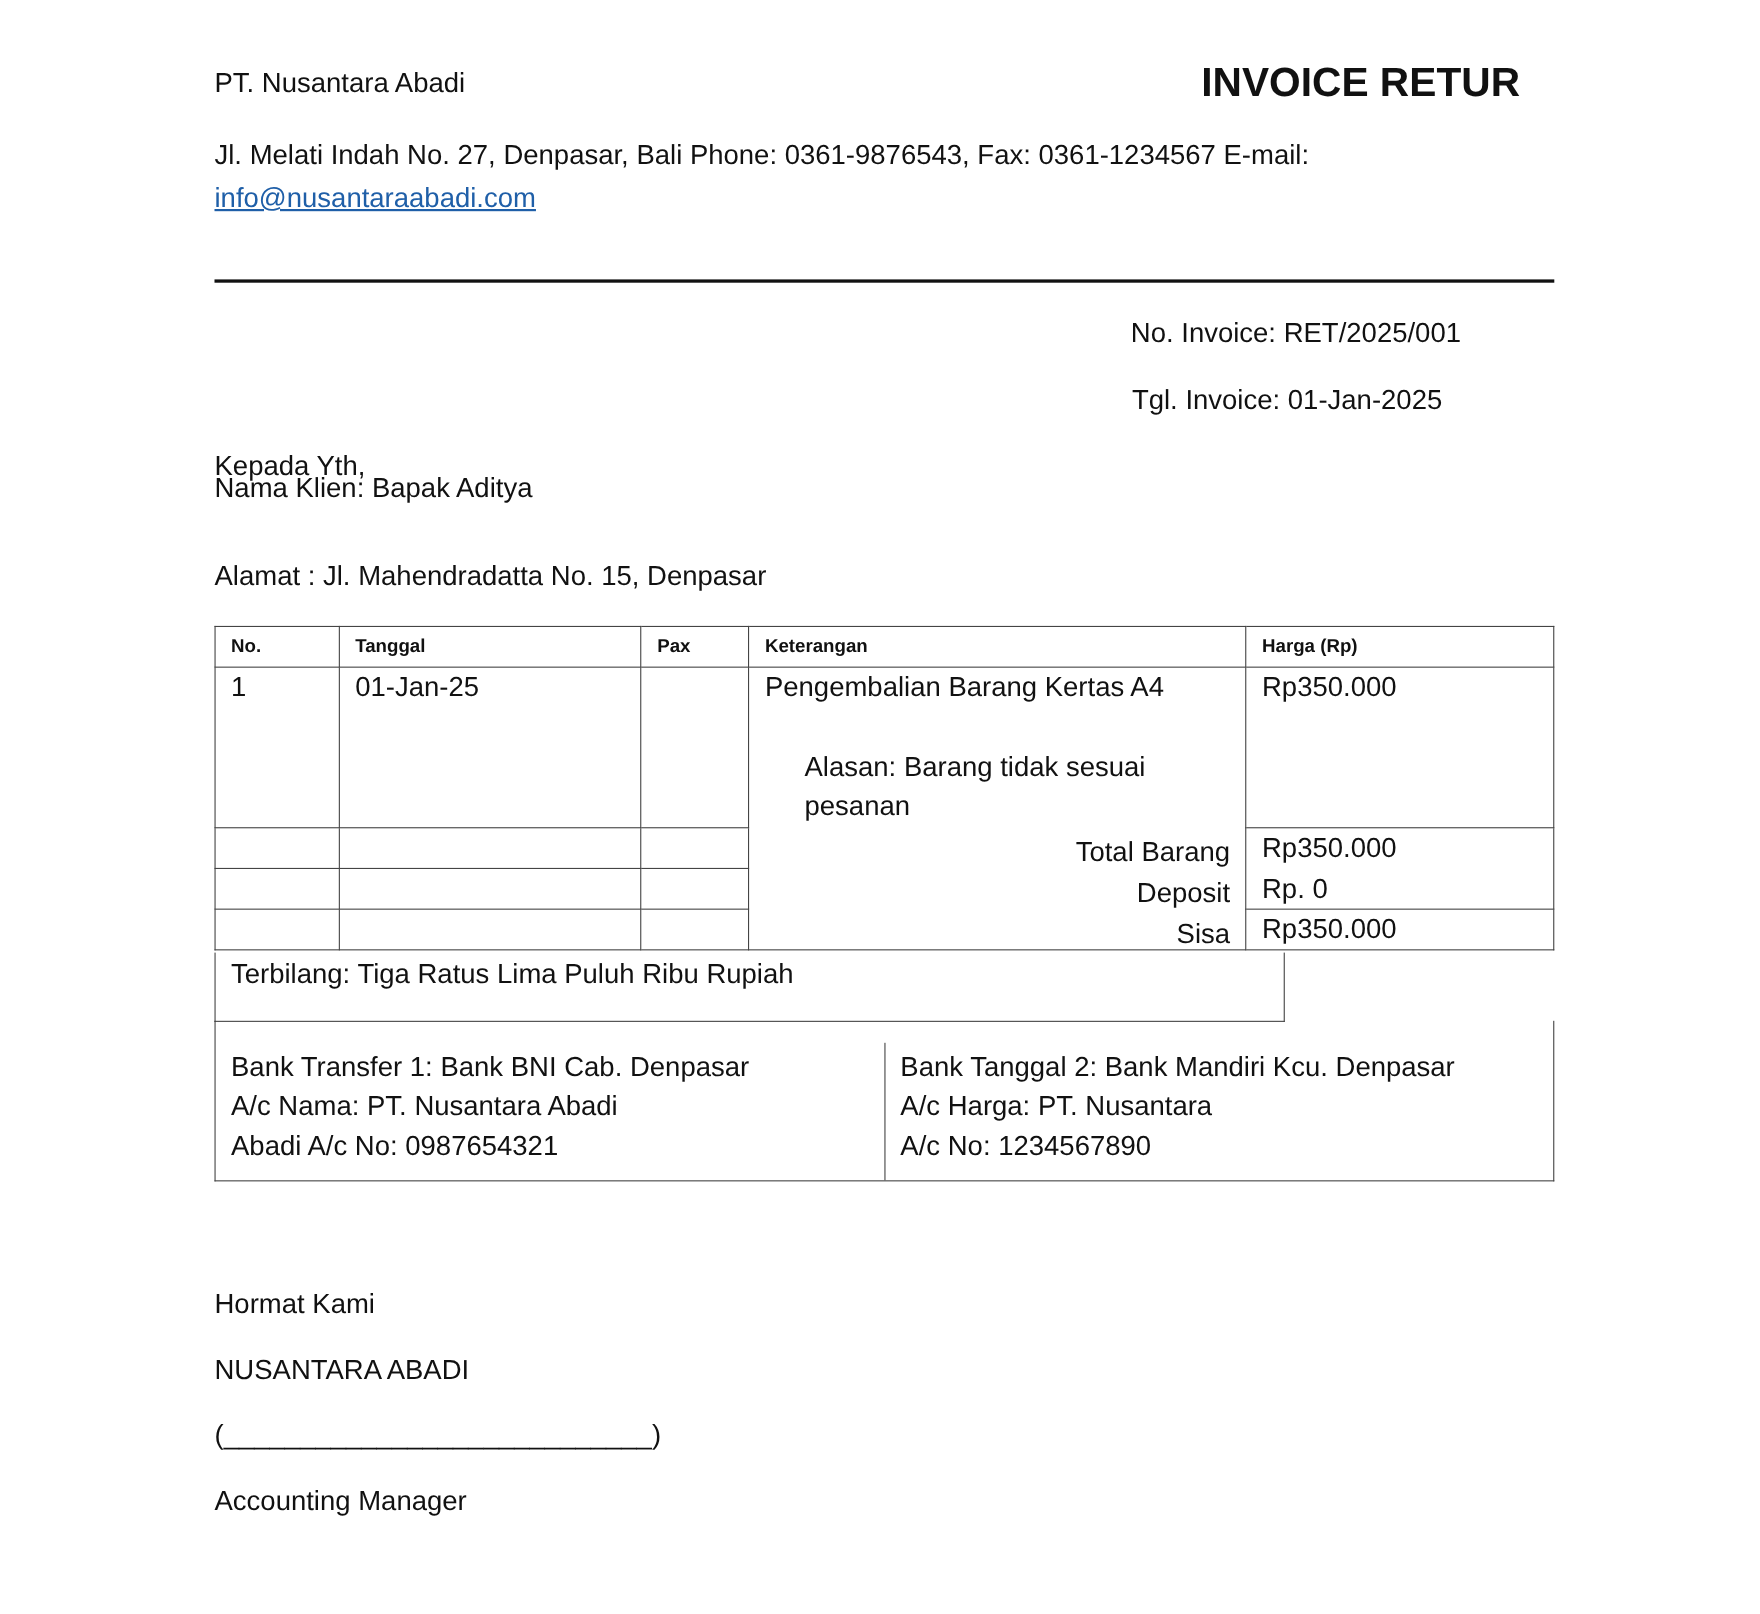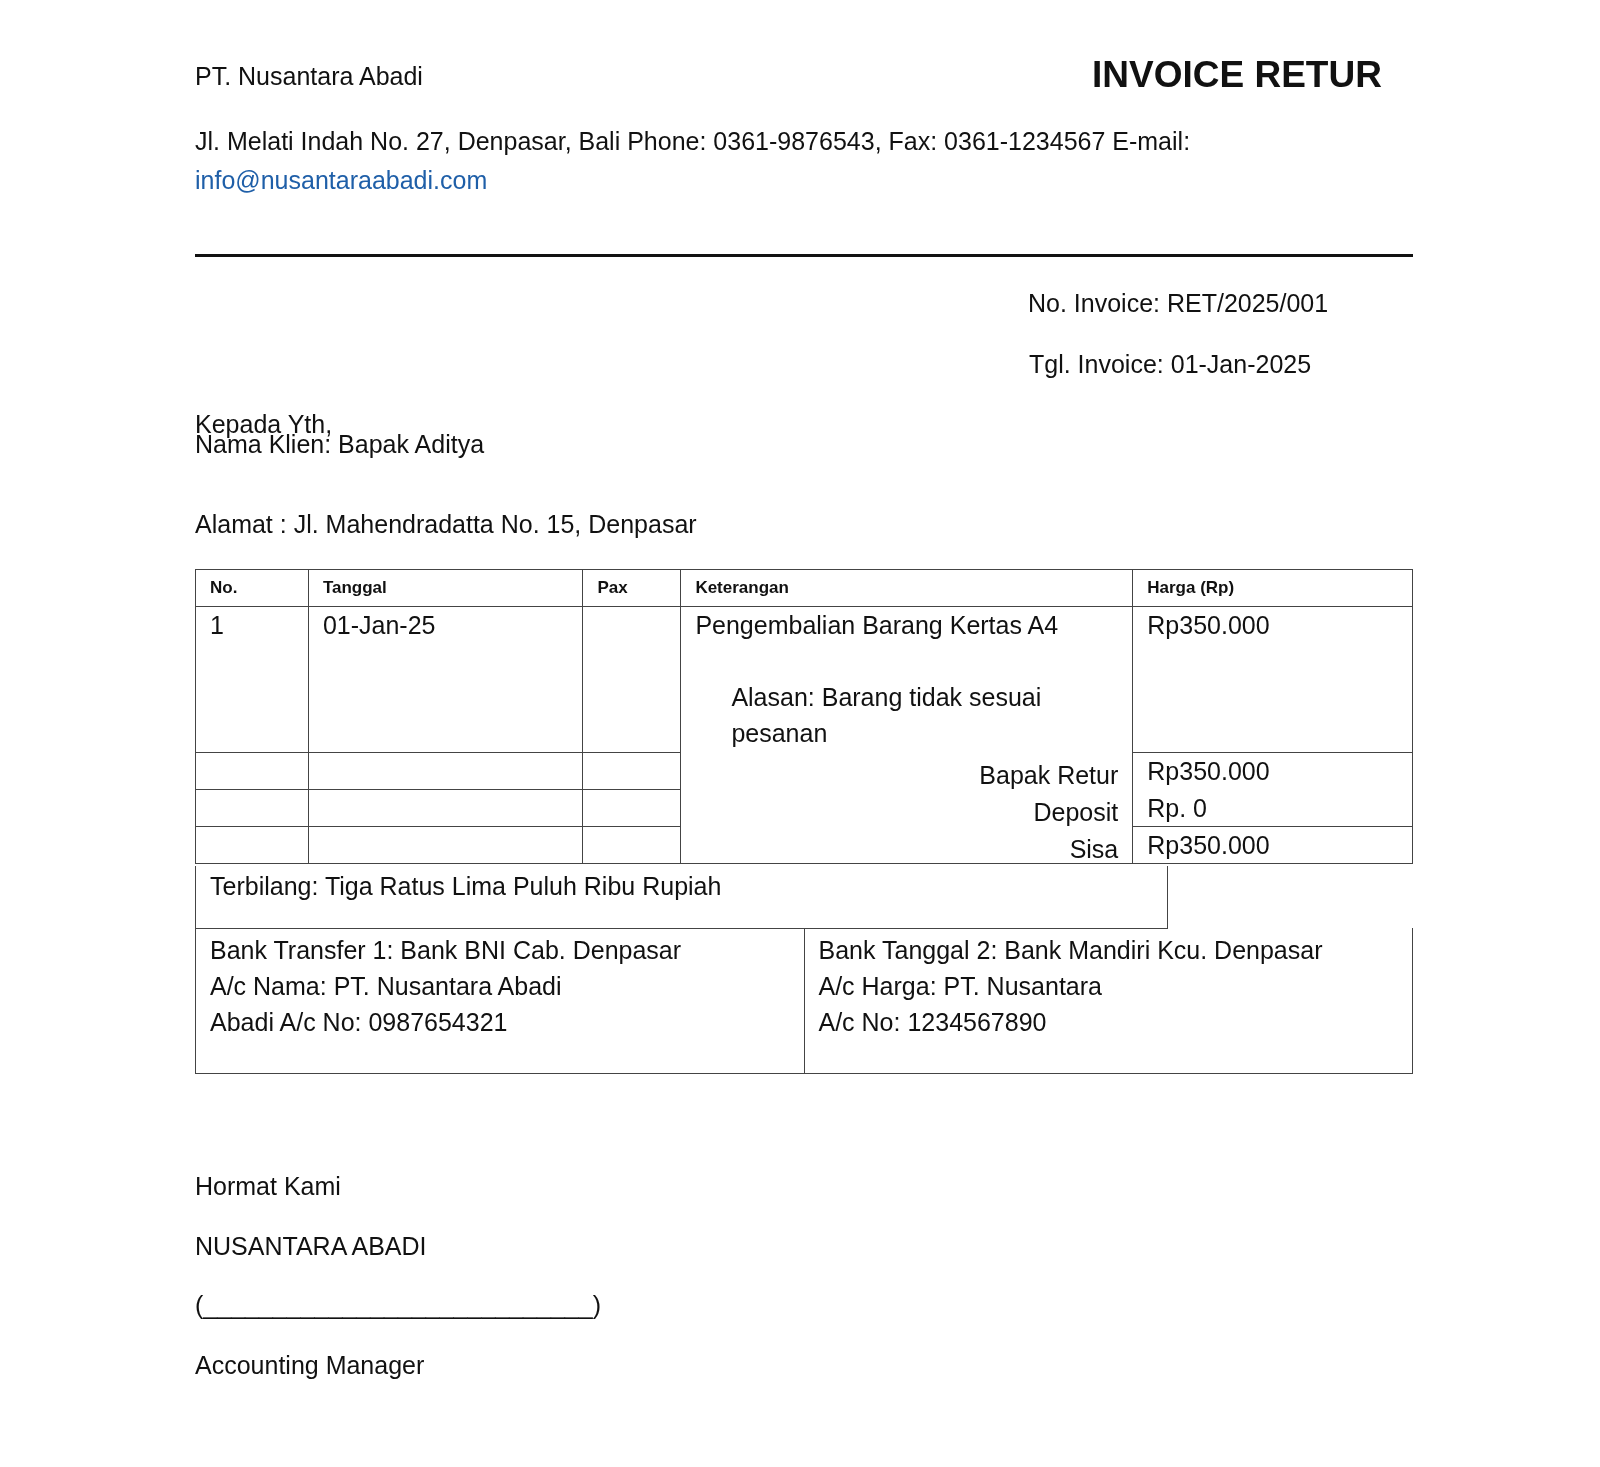--- a/index.html
+++ b/index.html
@@ -1,26 +1,26 @@
 <!DOCTYPE html>
 <html><head>
 <meta charset="utf-8">
 <style>
   html,body{margin:0;padding:0;background:#fff;}
   body{width:1600px;height:1467px;position:relative;font-family:"Liberation Sans",sans-serif;color:#111;font-size:25px;}
   .abs{position:absolute;white-space:nowrap;}
   .title{font-weight:bold;font-size:37px;}
-  a.email{color:#1f5fa8;}
+  a.email{color:#1f5fa8;text-decoration:underline;}
   .rule{position:absolute;left:195px;top:254px;width:1218px;height:3px;background:#111;}
   table.inv{position:absolute;left:195px;top:569px;width:1218px;border-collapse:collapse;}
   table.inv td{border:1.5px solid #444;padding:0 14px;vertical-align:top;font-size:25px;line-height:36px;}
   table.inv th{border:1.5px solid #444;padding:0 14px;text-align:left;font-size:17px;line-height:36px;}
   .right{text-align:right;}
   .bank{position:absolute;left:195px;top:928px;width:1218px;height:146px;border:1.5px solid #444;border-top:none;box-sizing:border-box;display:flex;}
-  .bank div.col{flex:1;padding:4px 14px;line-height:36px;}
+  .bank div.col{flex:1;padding:4px 14px;line-height:36px;margin-top:20px;}
   .bank div.col + div.col{border-left:1.5px solid #444;}
   .terb{position:absolute;left:195px;top:866px;width:973px;height:63px;border:1.5px solid #444;border-top:none;box-sizing:border-box;padding:2px 14px;line-height:36px;}
 </style>
 </head>
 <body>
 
 <div class="abs" style="left:195px;top:62px;">PT. Nusantara Abadi</div>
 <div class="abs title" style="left:1092px;top:54px;">INVOICE RETUR</div>
 <div class="abs" style="left:195px;top:127px;">Jl. Melati Indah No. 27, Denpasar, Bali Phone: 0361-9876543, Fax: 0361-1234567 E-mail:</div>
 <a class="abs email" style="left:195px;top:166px;">info@nusantaraabadi.com</a>
@@ -49,21 +49,21 @@
     <th>Keterangan</th>
     <th>Harga (Rp)</th>
   </tr>
   <tr style="height:146px;">
     <td>1</td>
     <td>01-Jan-25</td>
     <td></td>
     <td rowspan="4" style="position:relative;">
       <div>Pengembalian Barang Kertas A4</div>
       <div style="margin-top:36px;white-space:normal;width:340px;margin-left:36px;">Alasan: Barang tidak sesuai pesanan</div>
-      <div class="right" style="position:absolute;right:14px;top:150px;">Bapak Retur</div>
+      <div class="right" style="position:absolute;right:14px;top:150px;">Total Barang</div>
       <div class="right" style="position:absolute;right:14px;top:187px;">Deposit</div>
       <div class="right" style="position:absolute;right:14px;top:224px;">Sisa</div>
     </td>
     <td>Rp350.000</td>
   </tr>
   <tr style="height:37px;">
     <td></td>
         <td></td>
         <td></td>
     <td style="border-bottom:none;">Rp350.000</td>

